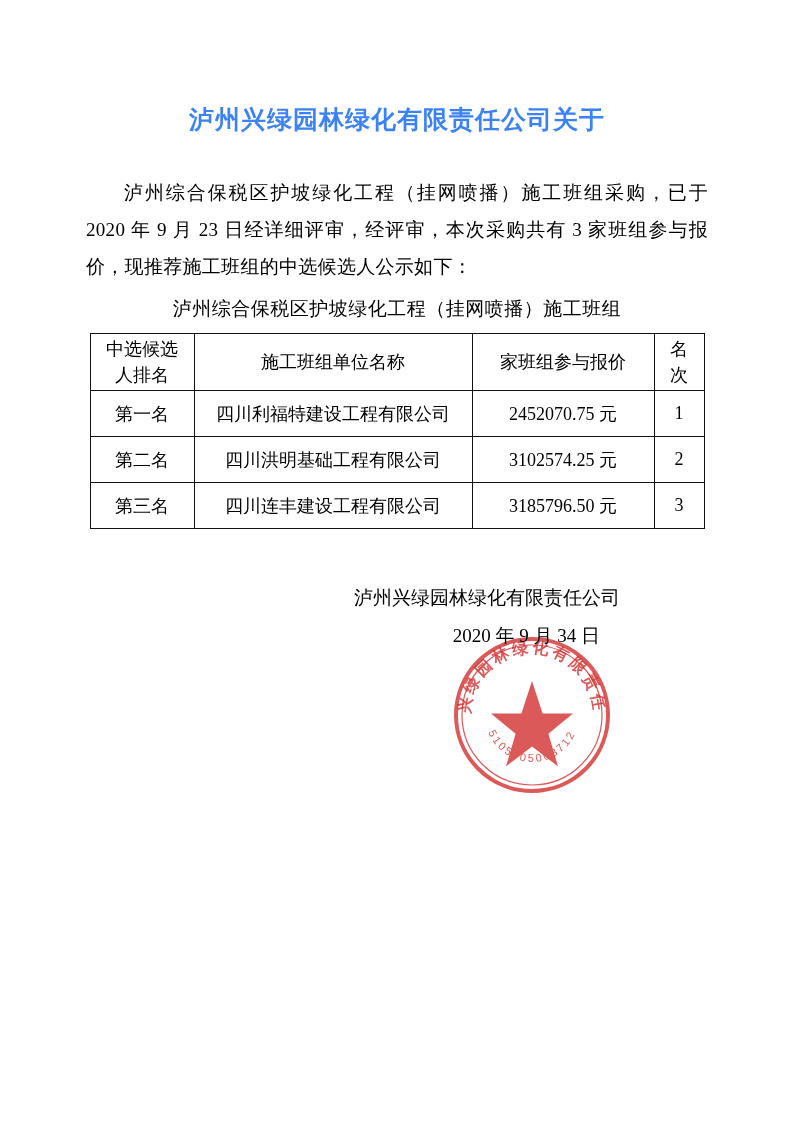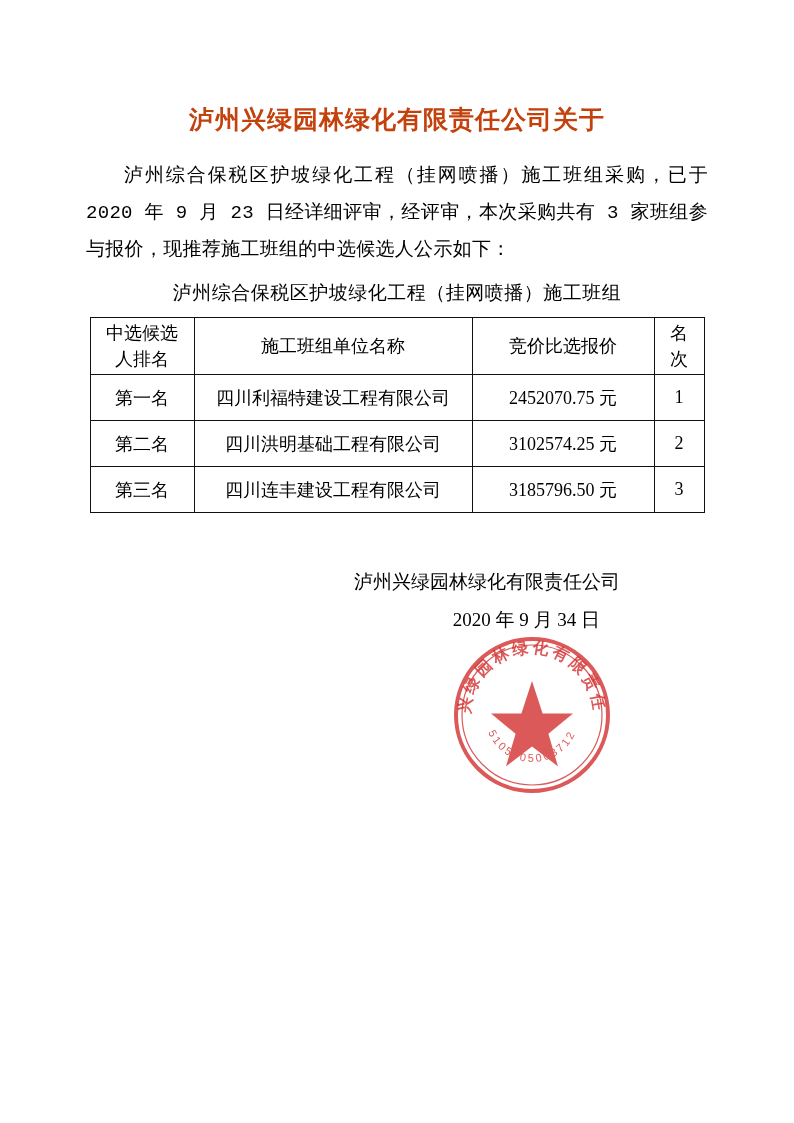--- a/index.html
+++ b/index.html
@@ -27,35 +27,34 @@
   .title-block {
     text-align: center;
     margin-top: 8px;
   }
   .title-line {
     font-family: "Liberation Sans", "DejaVu Sans", sans-serif;
     font-weight: bold;
     font-size: 25px;
     line-height: 42px;
     letter-spacing: 1px;
-    color: #c2410c;
+    color: #3b82f6;
     white-space: nowrap;
   }
 
   
   .body-para {
-    margin-top: 18px;
+    margin-top: 34px;
     font-size: 19px;
     line-height: 37px;
     text-align: justify;
     text-justify: inter-ideograph;
     text-indent: 38px;
     padding: 0 8px;
     letter-spacing: 0.3px;
-    font-family: Liberation Mono, monospace;
   }
 
   
   .table-caption {
     margin-top: 8px;
     text-align: center;
     font-size: 19px;
     line-height: 32px;
     letter-spacing: 0.5px;
   }
@@ -140,21 +139,21 @@
       <col class="col-price">
       <col class="col-order">
     </colgroup>
     <thead>
       <tr>
         <th>
           <span class="hdr-two-line">中选候选</span>
           <span class="hdr-two-line">人排名</span>
         </th>
         <th>施工班组单位名称</th>
-        <th>竞价比选报价</th>
+        <th>家班组参与报价</th>
         <th>
           <span class="hdr-two-line">名</span>
           <span class="hdr-two-line">次</span>
         </th>
       </tr>
     </thead>
     <tbody>
       <tr>
         <td>第一名</td>
         <td>四川利福特建设工程有限公司</td>

